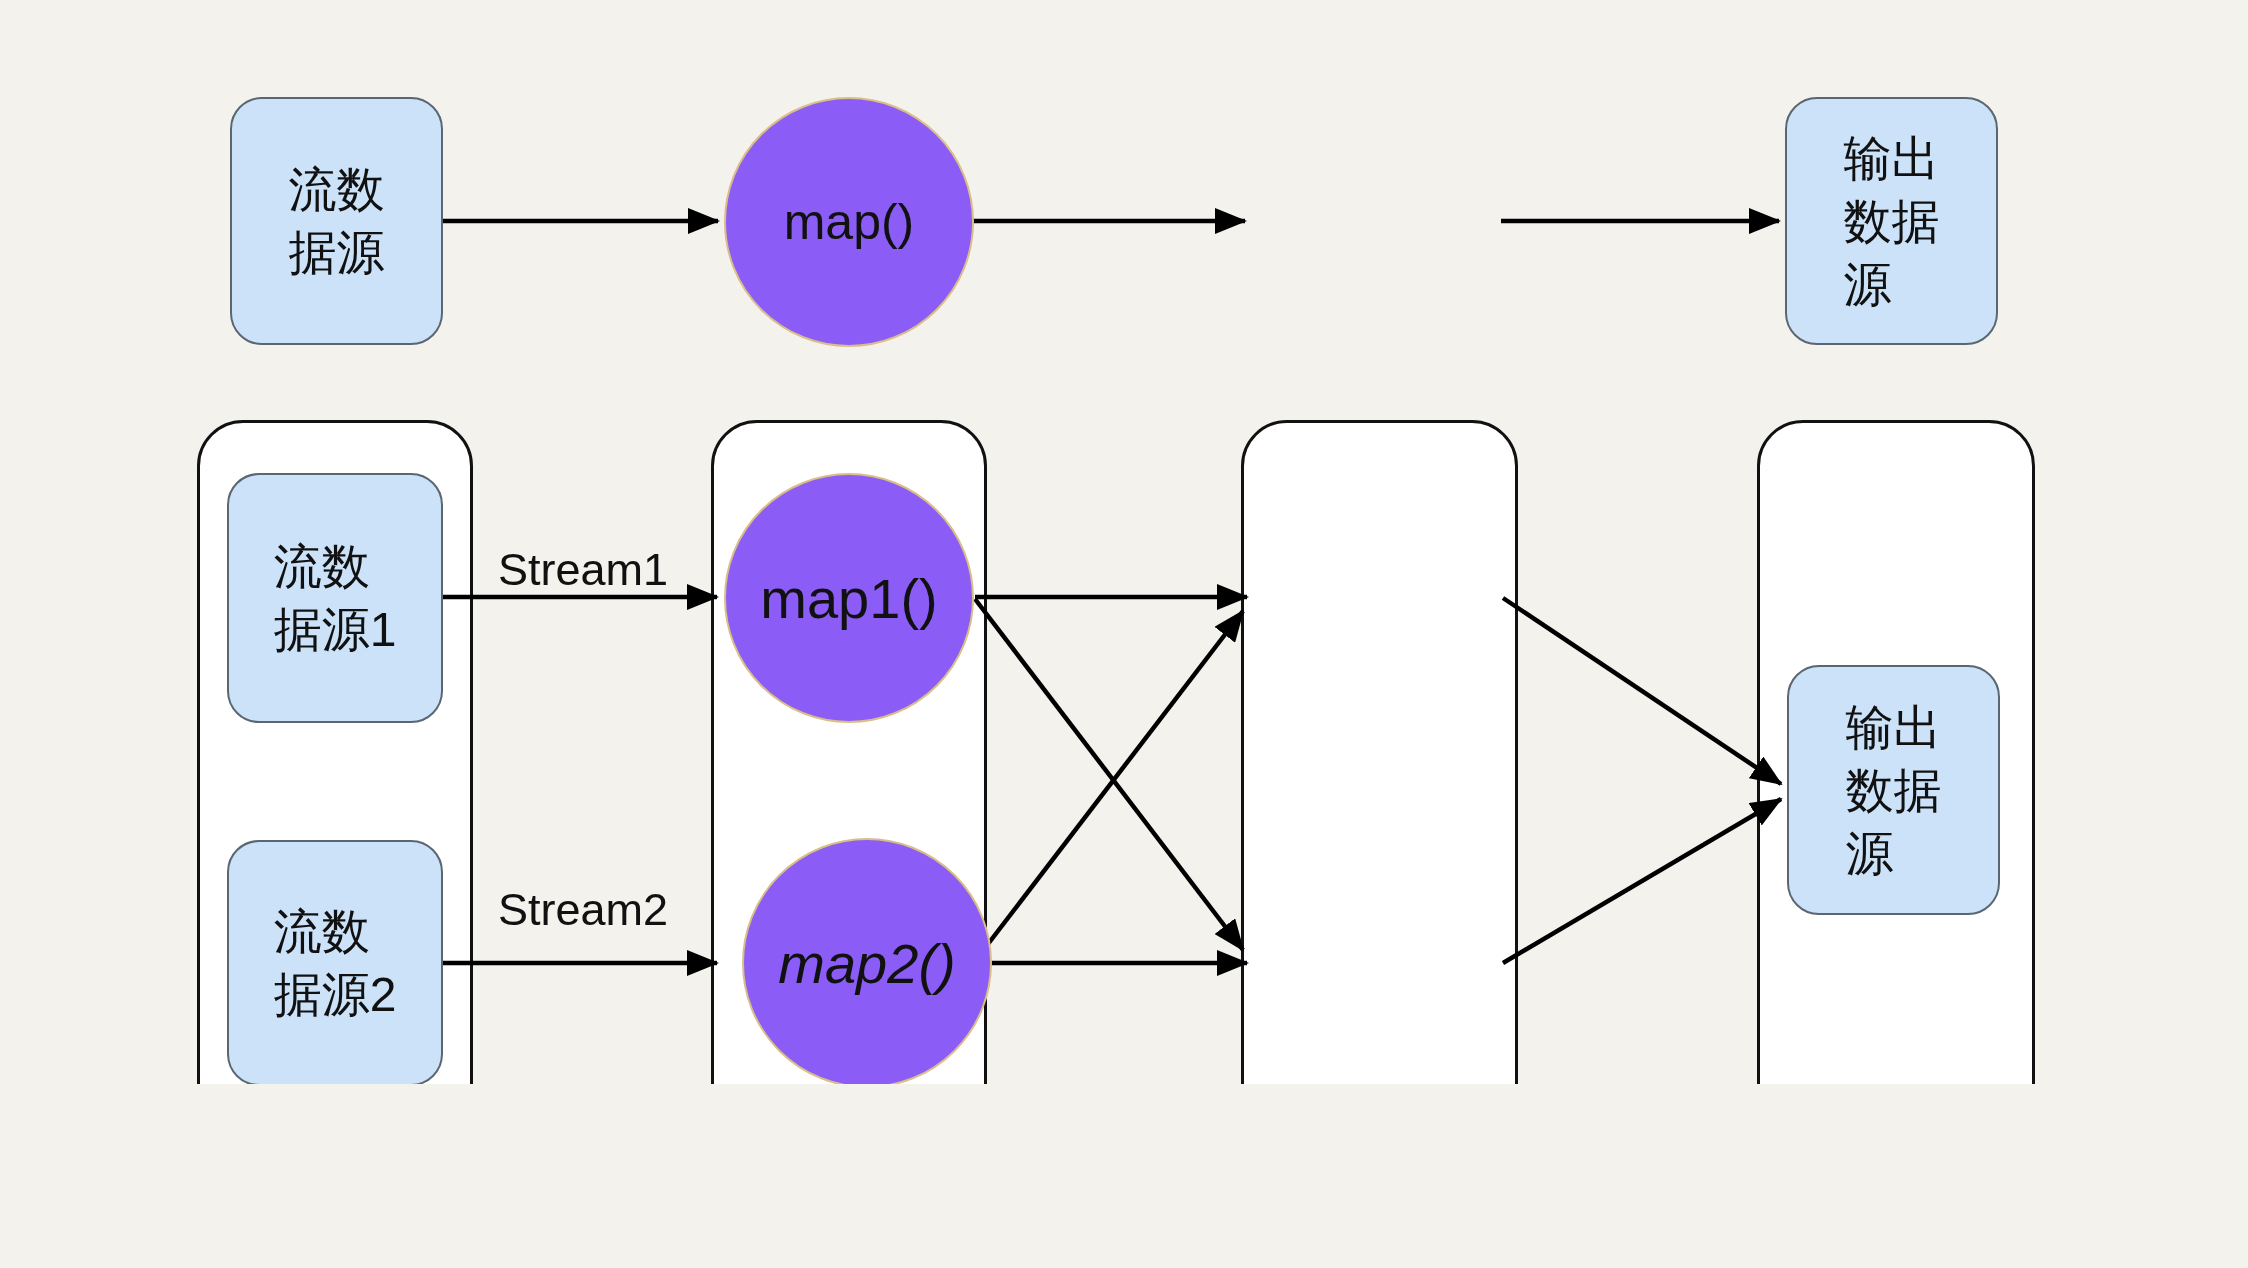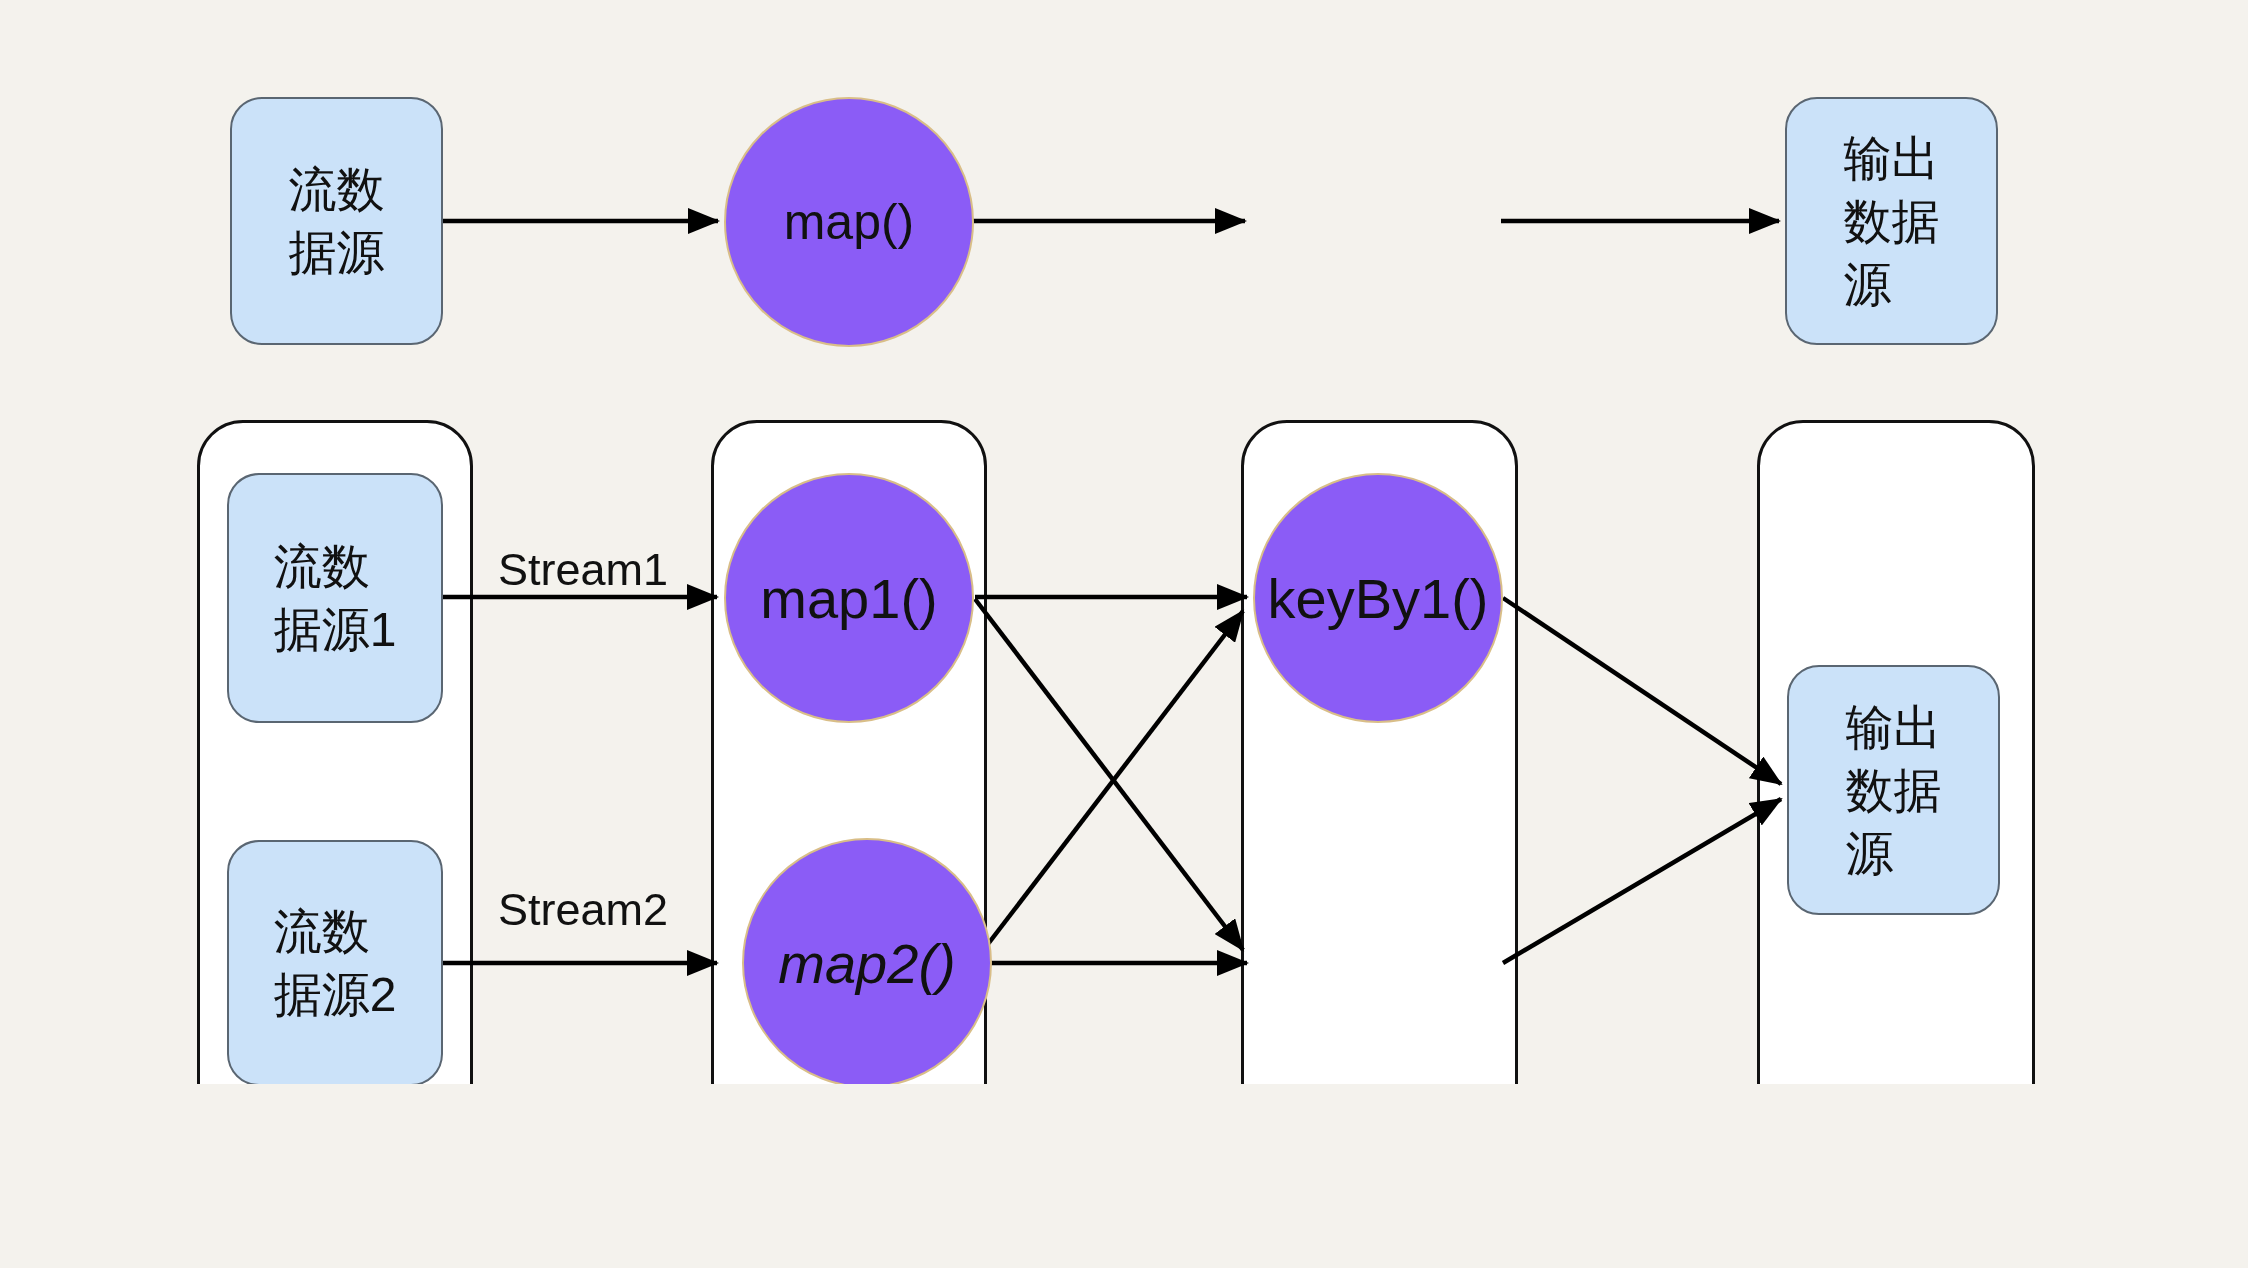--- a/index.html
+++ b/index.html
@@ -131,23 +131,20 @@
   <div class="stream-label" style="left:498px; top:884px;">Stream2</div>
 
   <div class="node circle fn-bot" style="left:724px; top:473px;">
     <span class="lbl">map1()</span>
   </div>
 
   <div class="node circle fn-bot" style="left:742px; top:838px;font-style:italic;">
     <span class="lbl">map2()</span>
   </div>
 
-  <div class="node circle fn-bot" style="left:1253px; top:473px;">
-    <span class="lbl">keyBy1()</span>
-  </div>
 
 
   <div class="node bluebox" style="left:1787px; top:665px; width:213px; height:250px;">
     <span class="lbl">输出
 数据
 源</span>
   </div>
 
 </div>
 

